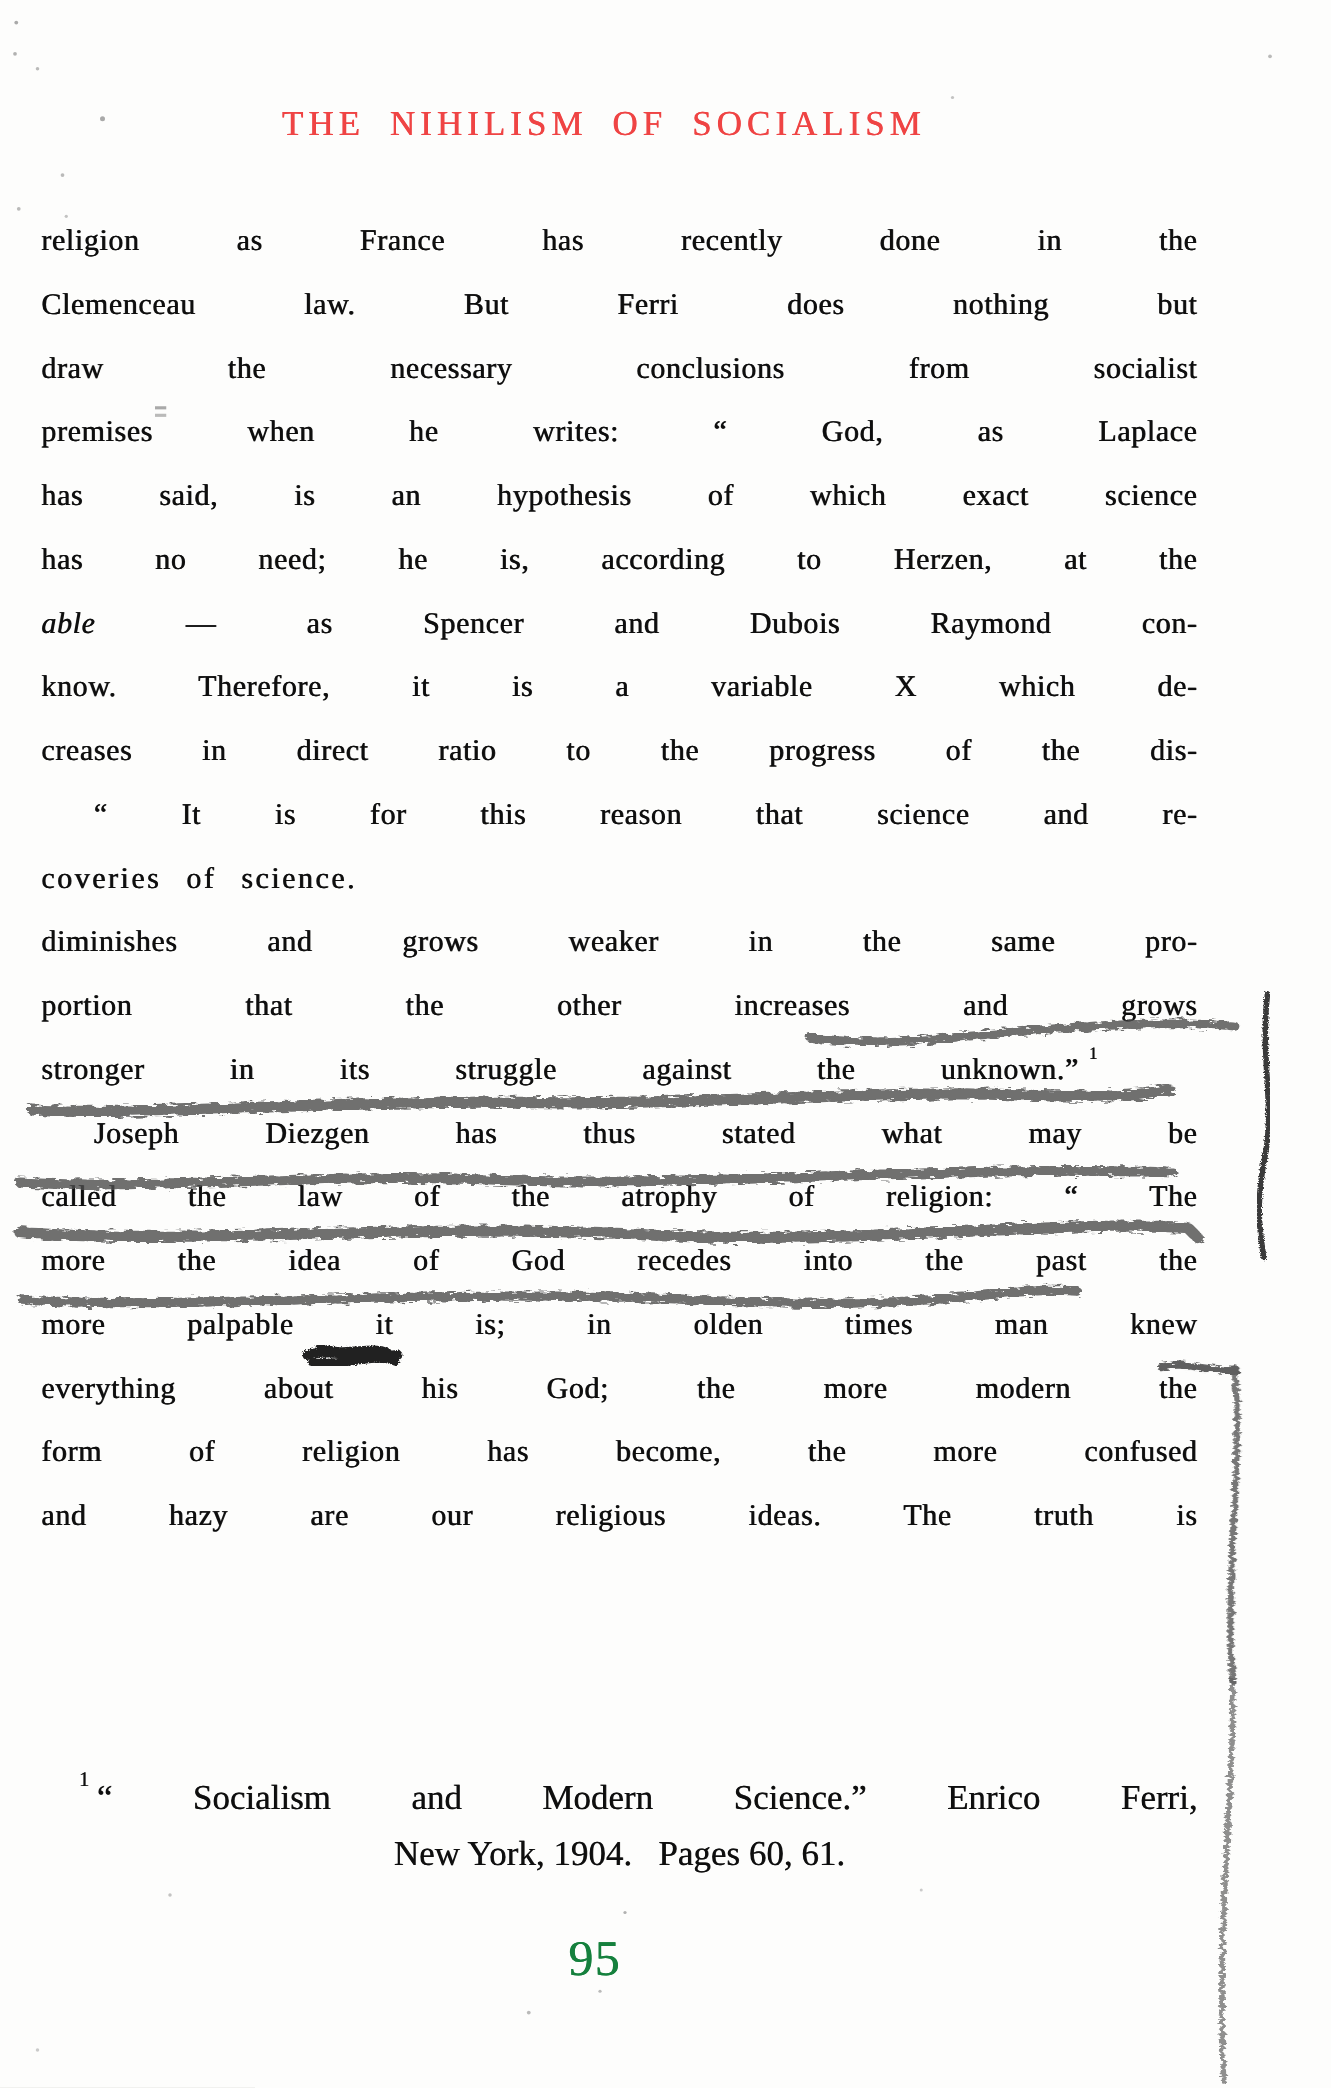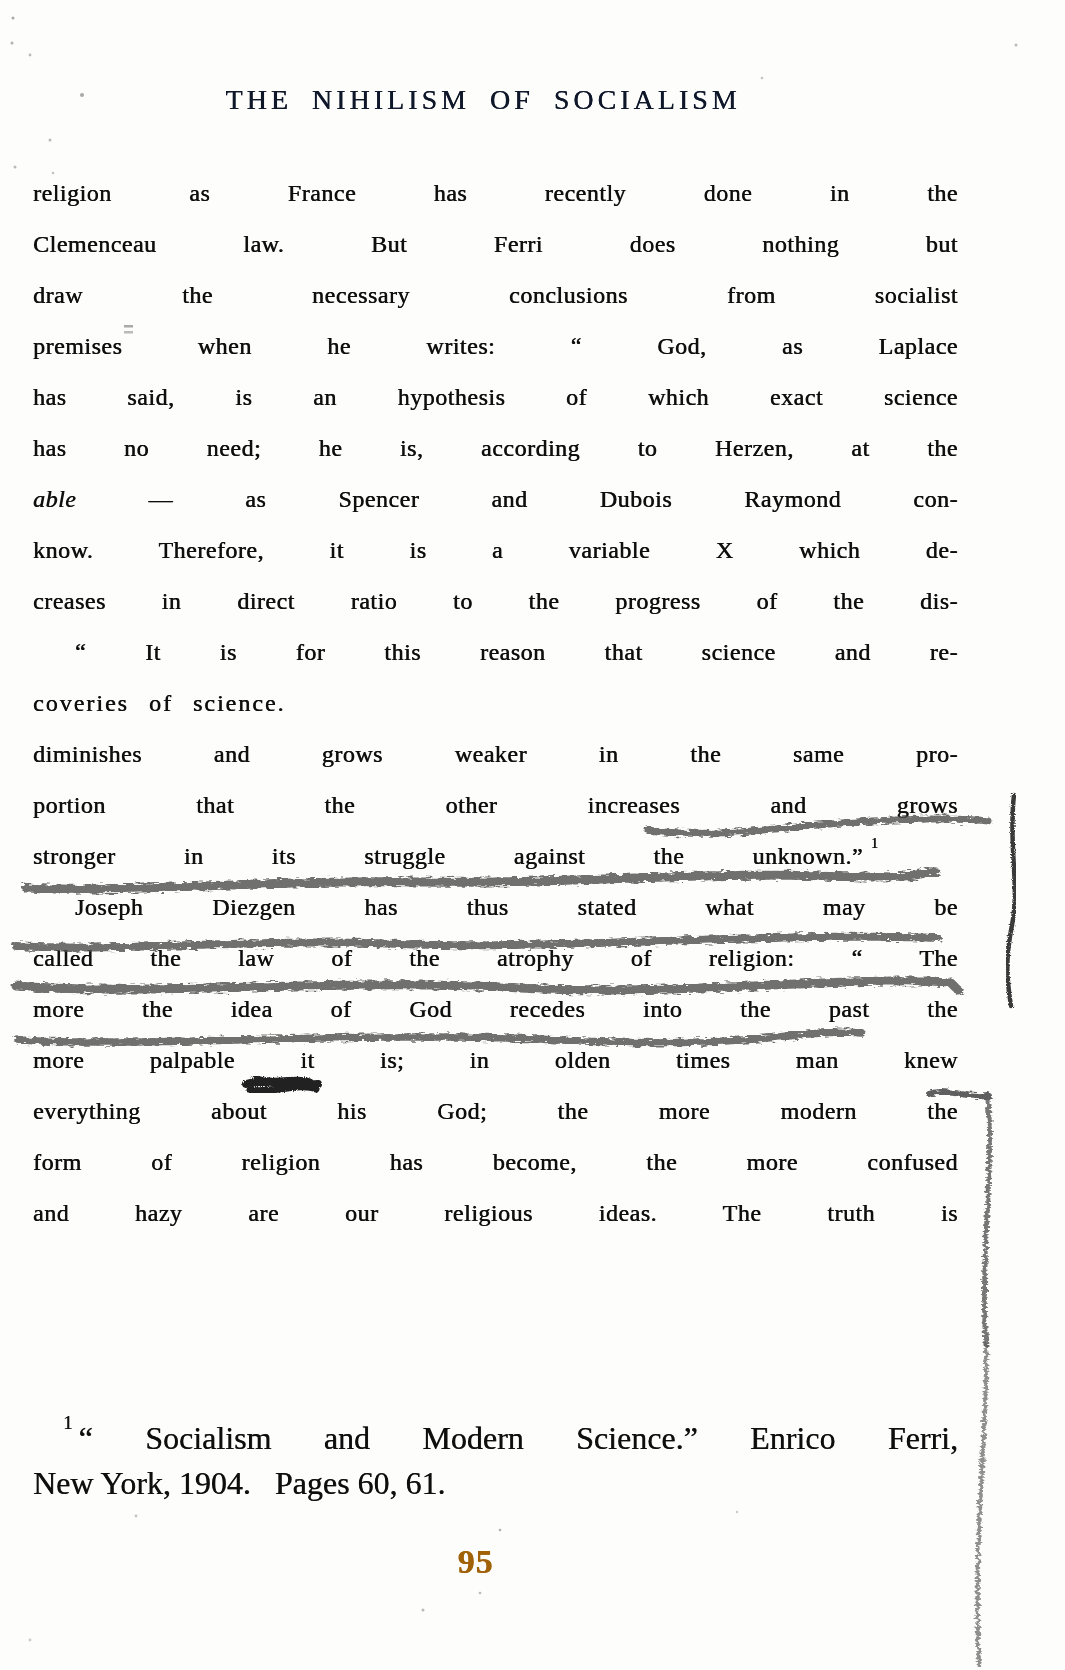--- a/index.html
+++ b/index.html
@@ -9,21 +9,21 @@
     background:#fdfdfc;
     overflow:hidden;
     font-family:"Liberation Serif", serif;
     color:#0e0e0e;
   }
   
   #running-head{
     position:absolute;left:33px;top:84px;width:900px;
     text-align:center;
     font-size:28px;letter-spacing:4px;word-spacing:9px;
-    color:#0f172a;
+    color:#ef4444;
     text-shadow:0.4px 0 0 currentColor;
     white-space:nowrap;
   }
   
   #body-block{
     position:absolute;left:33px;top:168px;width:925px;
   }
   .bl{
     height:51px;line-height:51px;
     font-size:24px;letter-spacing:0.5px;
@@ -35,34 +35,34 @@
   .bl.indent{text-indent:42px;}
   .bl.no-just{text-align-last:left;letter-spacing:2px;word-spacing:12px;}
   .bl.w17{width:845px;}
   .bl sup{
     font-size:58%;position:relative;top:-0.48em;
     letter-spacing:0;margin-left:8px;line-height:0;
   }
   
   #footnote{
     position:absolute;left:33px;top:1416px;width:925px;
-    font-size:32px;line-height:45px;
+    font-size:28px;line-height:45px;
     text-shadow:0.4px 0 0 rgba(0,0,0,0.8);
   }
   #footnote .fl1{
     text-align:justify;text-align-last:justify;
     text-indent:30px;height:45px;
   }
   #footnote .fl1 sup{font-size:60%;position:relative;top:-0.45em;margin-right:6px;line-height:0;}
-  #footnote .fl2{text-align:left;height:45px;}
+  #footnote .fl2{text-align:center;height:45px;}
   
   #folio{
     position:absolute;left:33px;top:1543px;width:885px;
-    text-align:center;font-size:34px;font-weight:bold;
-    color:#a16207;letter-spacing:1px;
+    text-align:center;font-size:40px;font-weight:normal;
+    color:#15803d;letter-spacing:1px;
     text-shadow:0.4px 0 0 currentColor;
   }
   
   #marks{
     position:absolute;left:0;top:0;width:1065px;height:1670px;
     pointer-events:none;
   }
 </style>
 </head>
 <body>

